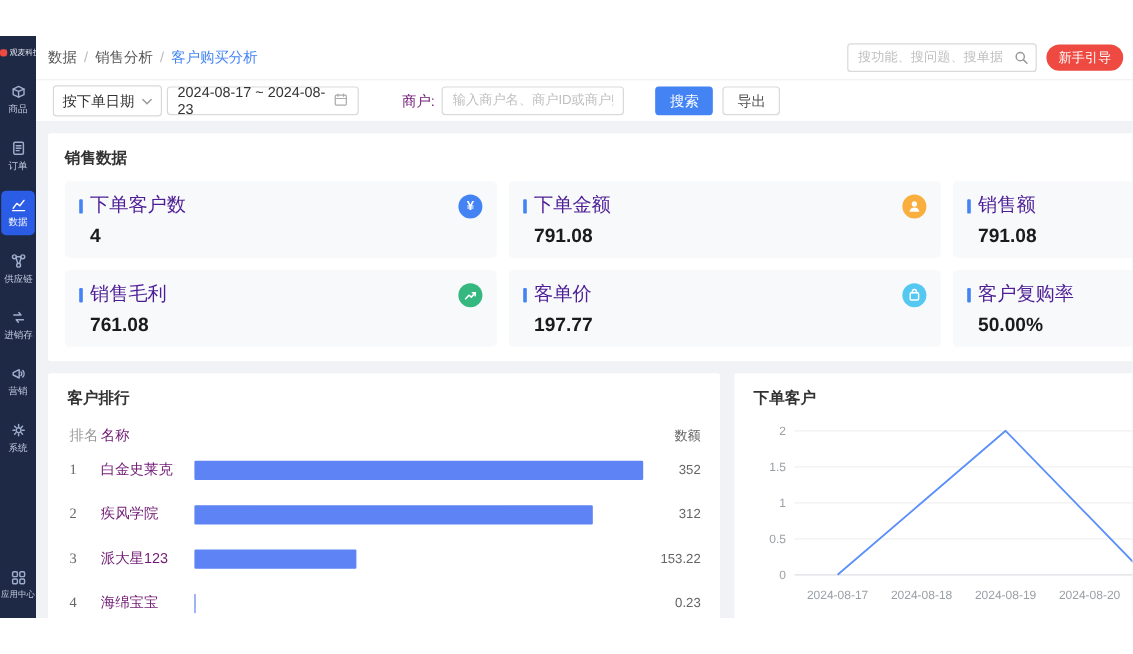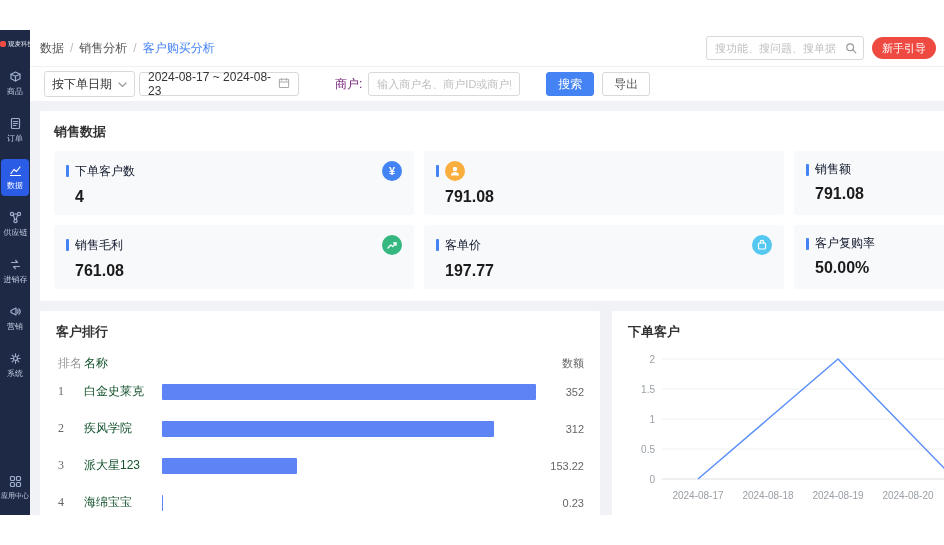--- a/index.html
+++ b/index.html
@@ -51,33 +51,33 @@
   
   .content{flex:1;background:#f0f2f5;padding:10px 0 0 10px;overflow:hidden;}
   .content-inner{width:1130px;}
   .card{background:#fff;border-radius:2px;box-sizing:border-box;}
   .card-title{margin:0;font-size:13px;font-weight:bold;color:#333;}
   .sales-card{width:1128px;padding:12px 14px;margin-bottom:10px;}
   .stats-grid{display:grid;grid-template-columns:repeat(3,360px);gap:10px;margin-top:10px;}
   .stat{background:#f8f9fb;border-radius:4px;height:64px;box-sizing:border-box;padding:10px 12px 8px;}
   .stat-head{display:flex;align-items:center;}
   .accent{width:3px;height:12px;border-radius:1px;background:var(--primary,#4383f4);margin-right:6px;flex:none;}
-  .stat-label{font-size:12px;color:#0f172a;flex:1;}
+  .stat-label{font-size:16px;color:#4c1d95;flex:1;}
   .stat-icon{width:20px;height:20px;border-radius:50%;background:#ccc;color:#fff;display:flex;align-items:center;justify-content:center;font-size:11px;font-weight:bold;flex:none;}
   .stat-icon svg{display:block;}
   .stat-value{font-size:16px;font-weight:bold;color:#1b1b1b;margin:7px 0 0 9px;}
 
   .bottom-row{display:flex;gap:12px;}
   .rank-card{width:560px;height:250px;padding:12px 16px;overflow:hidden;}
   .chart-card{width:558px;height:250px;padding:12px 16px;overflow:hidden;}
   .rank-table{margin-top:12px;font-size:12px;}
   .rank-header{display:flex;align-items:center;height:20px;color:#999;}
   .rank-row{display:flex;align-items:center;height:37px;color:#666;}
   .col-rank{width:26px;padding-left:2px;flex:none;font-family:Liberation Serif, serif;}
-  .col-name{width:78px;flex:none;white-space:nowrap;color:#14532d;}
+  .col-name{width:78px;flex:none;white-space:nowrap;color:#701a75;}
   .col-bar{flex:1;min-width:0;display:flex;align-items:center;}
   .rank-bar-fill{height:16px;background:#5b8ff9;border-radius:1px;}
   .col-value{width:48px;flex:none;text-align:right;font-size:11px;color:#666;}
   #line-svg{display:block;margin-top:6px;}
 </style>
 </head>
 <body>
 
 <div class="page">
   <div class="app">
@@ -222,20 +222,21 @@
                   <span class="accent"></span>
                   <span class="stat-label">下单客户数</span>
                   <span class="stat-icon" style="background: rgb(67, 131, 244);">¥</span>
                 </div>
                 <div class="stat-value">4</div>
               </div>
 
               <div class="stat">
                 <div class="stat-head">
                   <span class="accent"></span>
+                  <span class="stat-label">下单金额</span>
                   <span class="stat-icon" style="background: rgb(249, 174, 61);">
                       <svg width="12" height="12" viewBox="0 0 12 12">
                         <circle cx="6" cy="4" r="2.2" fill="#fff"></circle>
                         <path d="M1.8 10.5c.4-2.4 2.1-3.6 4.2-3.6s3.8 1.2 4.2 3.6z" fill="#fff"></path>
                       </svg>
                     </span>
                 </div>
                 <div class="stat-value">791.08</div>
               </div>
 

